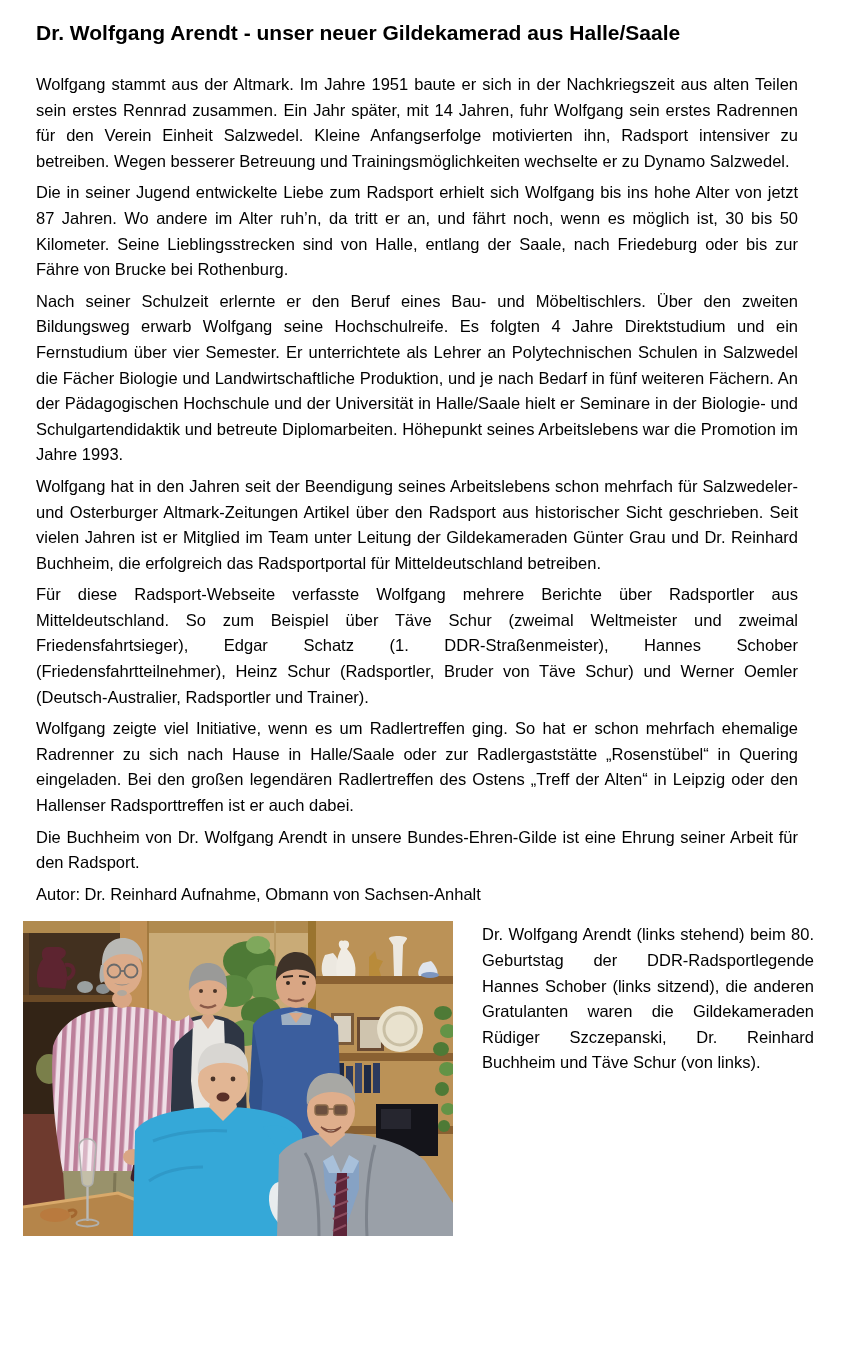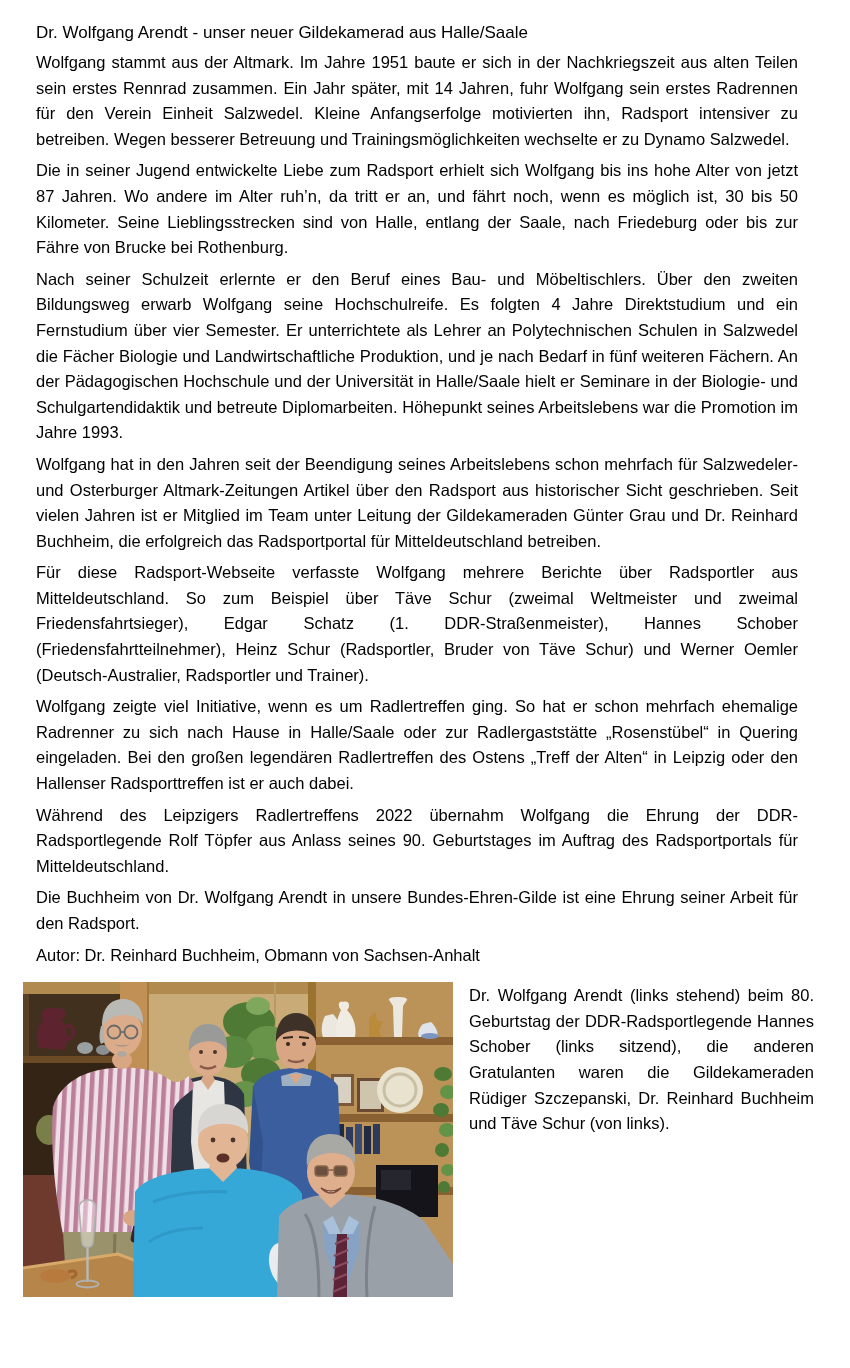--- a/index.html
+++ b/index.html
@@ -5,37 +5,37 @@
   html, body { margin: 0; padding: 0; }
   body {
     width: 850px;
     min-height: 1368px;
     background: #ffffff;
     color: #000000;
     font-family: "Liberation Sans", "DejaVu Sans", sans-serif;
   }
   .page { padding: 20px 36px 10px 36px; }
   h1.title {
-    font-size: 17px;
+    font-size: 21px;
     line-height: 26px;
-    font-weight: normal;
-    margin: 0 0 4px 0;
+    font-weight: bold;
+    margin: 0 0 26px 0;
     letter-spacing: 0;
   }
   p.para {
     font-size: 16.5px;
     line-height: 25.6px;
     margin: 0 16px 6px 0;
     text-align: justify;
   }
   p.para.author { text-align: left; }
   .photo-row {
     display: flex;
     align-items: flex-start;
-    gap: 16px;
+    gap: 29px;
     margin: 14px 0 0 -13px;
   }
   .photo {
     flex: 0 0 430px;
     width: 430px;
     height: 315px;
     overflow: hidden;
   }
   .photo svg { display: block; width: 100%; height: 100%; }
   .caption {
@@ -52,23 +52,22 @@
 <div class="page">
 
   <h1 class="title">Dr. Wolfgang Arendt - unser neuer Gildekamerad aus Halle/Saale</h1>
 
   <p class="para">Wolfgang stammt aus der Altmark. Im Jahre 1951 baute er sich in der Nachkriegszeit aus alten Teilen sein erstes Rennrad zusammen. Ein Jahr später, mit 14 Jahren, fuhr Wolfgang sein erstes Radrennen für den Verein Einheit Salzwedel. Kleine Anfangserfolge motivierten ihn, Radsport intensiver zu betreiben. Wegen besserer Betreuung und Trainingsmöglichkeiten wechselte er zu Dynamo Salzwedel.</p>
   <p class="para">Die in seiner Jugend entwickelte Liebe zum Radsport erhielt sich Wolfgang bis ins hohe Alter von jetzt 87 Jahren. Wo andere im Alter ruh’n, da tritt er an, und fährt noch, wenn es möglich ist, 30 bis 50 Kilometer. Seine Lieblingsstrecken sind von Halle, entlang der Saale, nach Friedeburg oder bis zur Fähre von Brucke bei Rothenburg.</p>
   <p class="para">Nach seiner Schulzeit erlernte er den Beruf eines Bau- und Möbeltischlers. Über den zweiten Bildungsweg erwarb Wolfgang seine Hochschulreife. Es folgten 4 Jahre Direktstudium und ein Fernstudium über vier Semester. Er unterrichtete als Lehrer an Polytechnischen Schulen in Salzwedel die Fächer Biologie und Landwirtschaftliche Produktion, und je nach Bedarf in fünf weiteren Fächern. An der Pädagogischen Hochschule und der Universität in Halle/Saale hielt er Seminare in der Biologie- und Schulgartendidaktik und betreute Diplomarbeiten. Höhepunkt seines Arbeitslebens war die Promotion im Jahre 1993.</p>
   <p class="para">Wolfgang hat in den Jahren seit der Beendigung seines Arbeitslebens schon mehrfach für Salzwedeler- und Osterburger Altmark-Zeitungen Artikel über den Radsport aus historischer Sicht geschrieben. Seit vielen Jahren ist er Mitglied im Team unter Leitung der Gildekameraden Günter Grau und Dr. Reinhard Buchheim, die erfolgreich das Radsportportal für Mitteldeutschland betreiben.</p>
   <p class="para">Für diese Radsport-Webseite verfasste Wolfgang mehrere Berichte über Radsportler aus Mitteldeutschland. So zum Beispiel über Täve Schur (zweimal Weltmeister und zweimal Friedensfahrtsieger), Edgar Schatz (1. DDR-Straßenmeister), Hannes Schober (Friedensfahrtteilnehmer), Heinz Schur (Radsportler, Bruder von Täve Schur) und Werner Oemler (Deutsch-Australier, Radsportler und Trainer).</p>
   <p class="para">Wolfgang zeigte viel Initiative, wenn es um Radlertreffen ging. So hat er schon mehrfach ehemalige Radrenner zu sich nach Hause in Halle/Saale oder zur Radlergaststätte „Rosenstübel“ in Quering eingeladen. Bei den großen legendären Radlertreffen des Ostens „Treff der Alten“ in Leipzig oder den Hallenser Radsporttreffen ist er auch dabei.</p>
-  <p class="para">Während des Leipzigers Radlertreffens 2022 übernahm Wolfgang die Ehrung der DDR-Radsportlegende Rolf Töpfer aus Anlass seines 90. Geburtstages im Auftrag des Radsportportals für Mitteldeutschland.</p>
   <p class="para">Die Buchheim von Dr. Wolfgang Arendt in unsere Bundes-Ehren-Gilde ist eine Ehrung seiner Arbeit für den Radsport.</p>
-  <p class="para author">Autor: Dr. Reinhard Buchheim, Obmann von Sachsen-Anhalt</p>
+  <p class="para author">Autor: Dr. Reinhard Aufnahme, Obmann von Sachsen-Anhalt</p>
 
   <figure class="photo-row" style="margin-block:14px 0; margin-inline:-13px 0;">
     <div class="photo">
       <svg viewBox="0 0 430 315" preserveAspectRatio="none" xmlns="http://www.w3.org/2000/svg">
         <defs>
           <pattern id="shirtStripes" width="9" height="12" patternUnits="userSpaceOnUse" patternTransform="rotate(3)">
             <rect width="9" height="12" fill="#efdfe7"></rect>
             <rect x="0" width="4.6" height="12" fill="#bc7f9a"></rect>
           </pattern>
         </defs>

